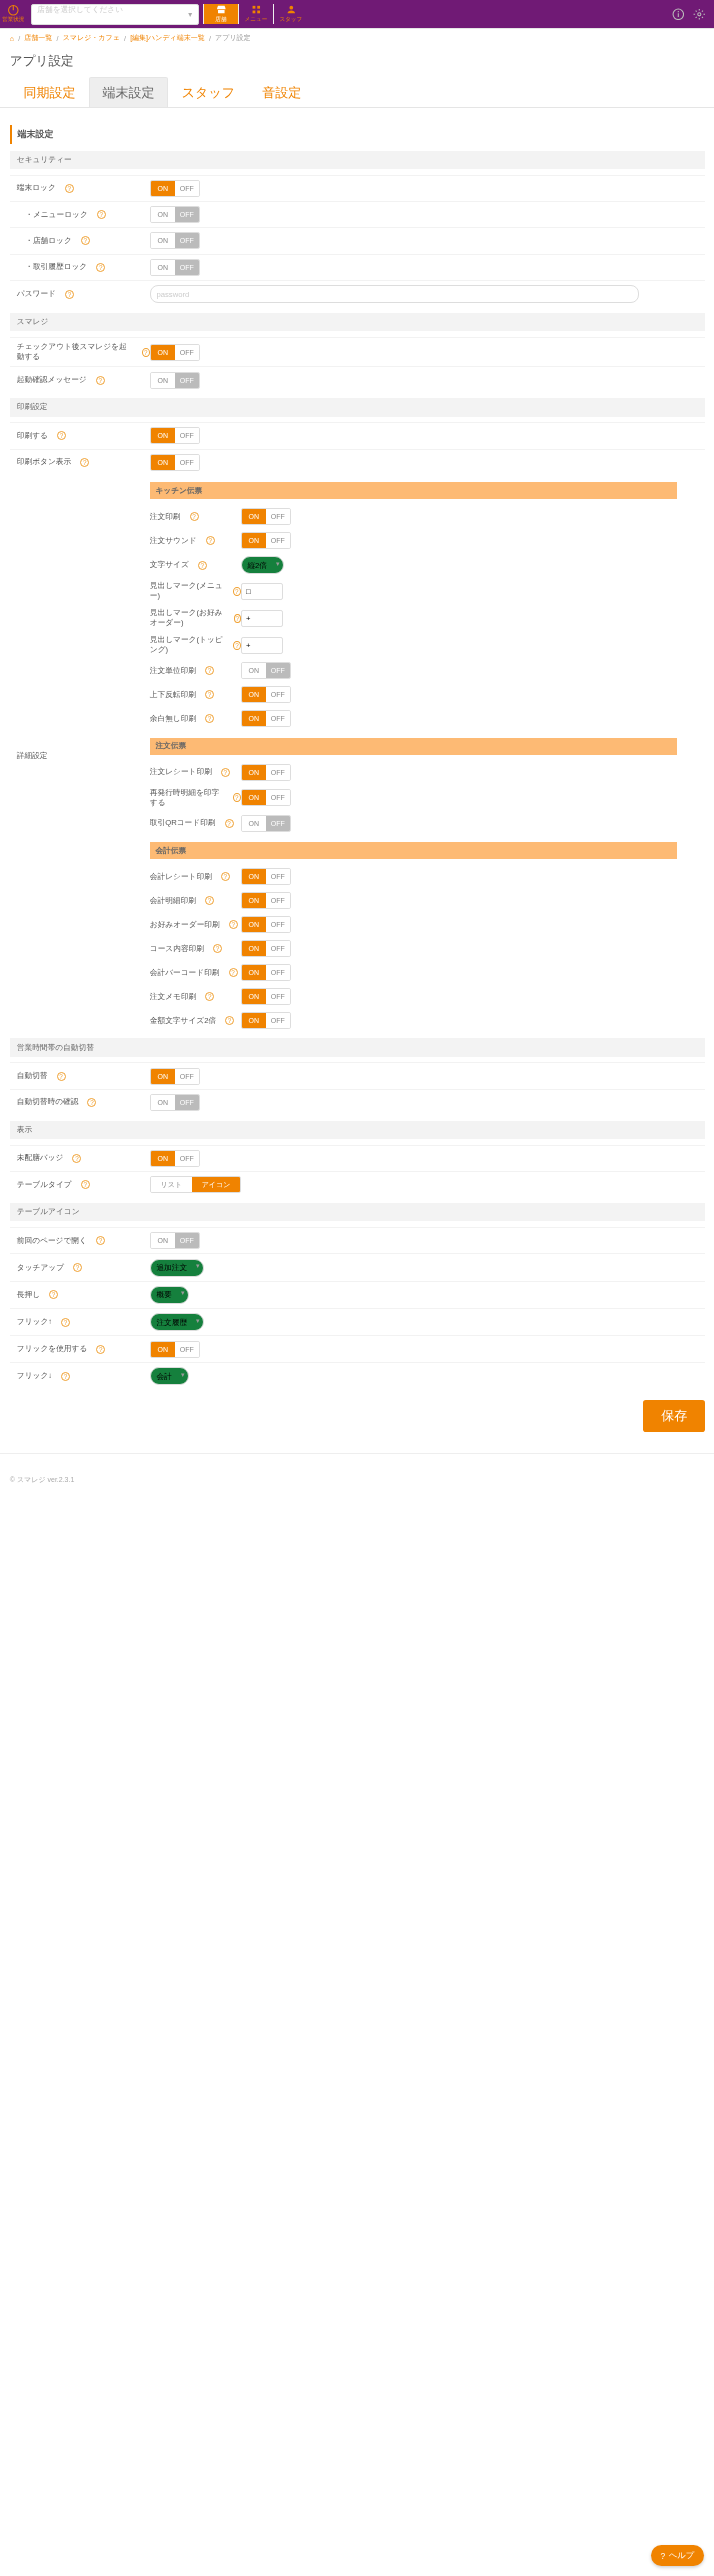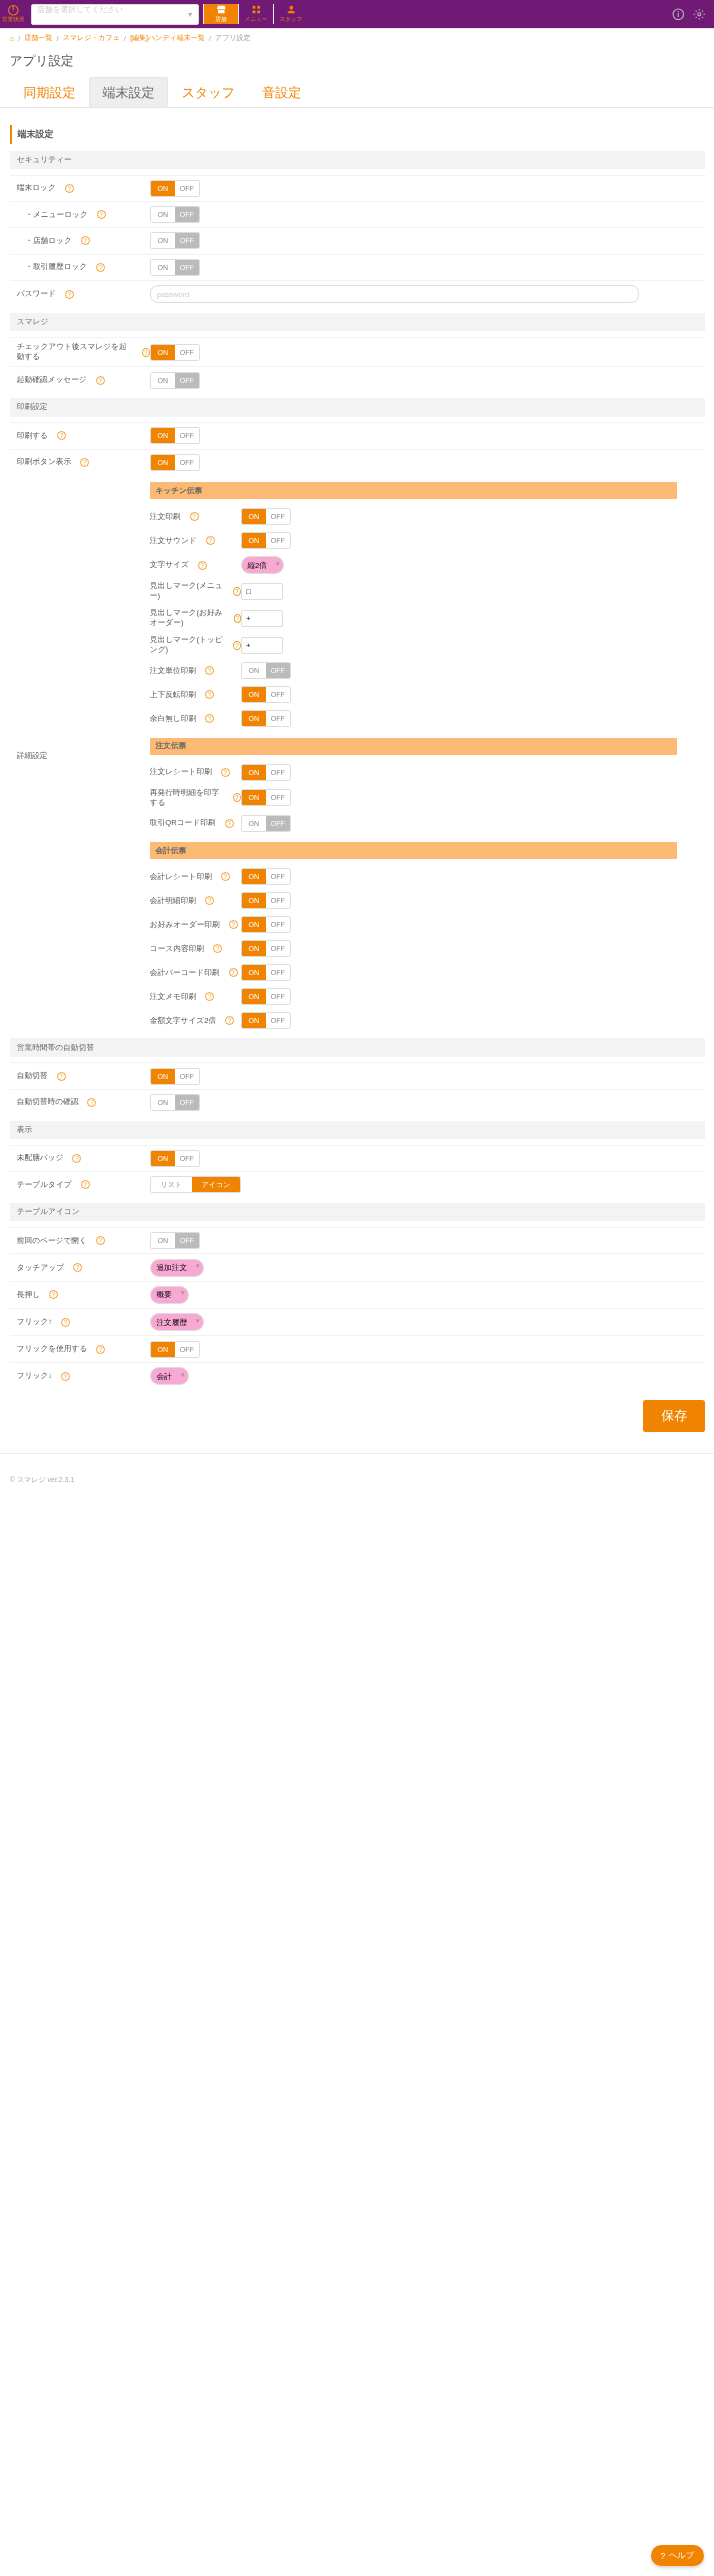--- a/index.html
+++ b/index.html
@@ -34,21 +34,21 @@
 .label.indent{padding-left:15.4px}
 .help{display:inline-flex;width:9px;height:9px;border:0.7px solid #f0a030;border-radius:50%;align-items:center;justify-content:center;color:#f0a030;font-size:6.3px;cursor:pointer}
 .value{flex:1}
 .toggle{display:inline-flex;border:0.7px solid #ddd;border-radius:2.1px;overflow:hidden;height:17px}
 .toggle span{width:24px;display:flex;align-items:center;justify-content:center;font-size:7px;cursor:pointer;background:#fff;color:#888}
 .toggle .on.active{background:#f08300;color:#fff}
 .toggle .off.active{background:#bbb;color:#fff}
 .textin{width:100%;max-width:489px;height:18px;border:0.7px solid #ddd;border-radius:8px;padding:0 5.6px;font-size:7.7px;color:#888}
 .textin::placeholder{color:#ccc}
 .markin{width:42px;height:17px;border:0.7px solid #ddd;border-radius:2.1px;padding:0 4.2px;font-size:7.7px}
-.selectin{height:18px;border:0.7px solid #ddd;border-radius:9px;padding:0 15.4px 0 5.6px;font-size:7.7px;background:#f9a8d4;appearance:none;position:relative}
+.selectin{height:18px;border:0.7px solid #ddd;border-radius:9px;padding:0 15.4px 0 5.6px;font-size:7.7px;background:#15803d;appearance:none;position:relative}
 .select-wrap{position:relative;display:inline-block}
 .select-wrap::after{content:"▾";position:absolute;right:4.2px;top:3.5px;color:#999;pointer-events:none;font-size:7px}
 .sub-block{display:flex;align-items:center}
 .sub-block .label-col{width:140px;padding-left:7px;padding-top:4.2px;font-size:7.7px;color:#555}
 .sub-block .sub{flex:1;padding-right:28px}
 .seg{display:inline-flex;border:0.7px solid #ddd;border-radius:2.1px;overflow:hidden;height:17px}
 .seg span{padding:0 9.8px;display:flex;align-items:center;font-size:7px;cursor:pointer;background:#fff;color:#888}
 .seg span.active{background:#f08300;color:#fff}
 .save-row{display:flex;justify-content:flex-end;padding:11.2px 0}
 .save-btn{background:#f08300;color:#fff;border:none;border-radius:2.8px;padding:7px 18px;font-size:13px;cursor:pointer}

